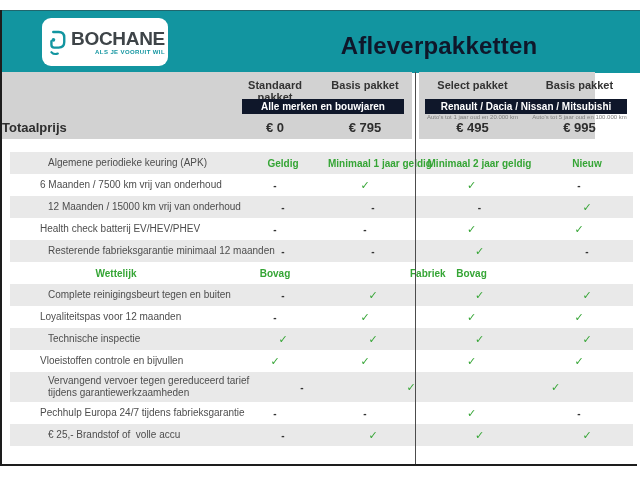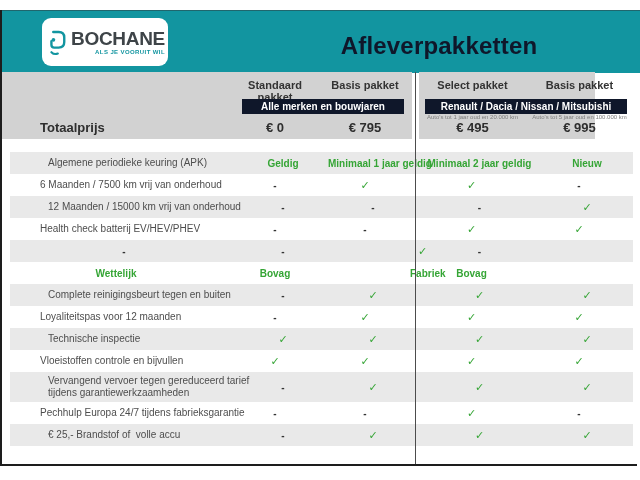--- a/index.html
+++ b/index.html
@@ -34,28 +34,28 @@
   .head-row{top:7px;}
   .col-head{text-align:center;font-size:11px;font-weight:bold;color:#333333;}
   .badge{position:absolute;height:15px;background:#0f172a;color:#ffffff;font-size:10px;
          font-weight:bold;display:flex;align-items:center;justify-content:center;top:27px;}
   .badge-left{left:240px;width:162px;}
   .badge-right{left:6px;width:202px;}
   .cond-row{top:42px;}
   .cond{text-align:center;font-size:6px;color:#7e7e7e;}
   .price-row{top:48px;}
   .price{text-align:center;font-size:13px;font-weight:bold;color:#2e2e2e;}
-  .total-label{font-size:13px;font-weight:bold;color:#2e2e2e;padding-left:38px;text-align:left;}
+  .total-label{font-size:13px;font-weight:bold;color:#2e2e2e;text-align:left;}
 
   
   .rows{position:absolute;left:2px;top:152px;width:631px;}
   .row{display:grid;grid-template-columns:228px 90px 90px 8px 107px 108px;
        align-items:center;height:22px;background:#ffffff;}
   .row.striped{background:#E9E9E9;margin-left:8px;}
-  .row.tall{height:30px;}
+  .row.tall{height:30px;gap:19px;}
   .row-label{font-size:10px;color:#4d4d4d;padding-left:38px;white-space:pre;line-height:12px;}
   .cell{text-align:center;}
   .cell.check{color:#35A535;font-size:11px;font-weight:bold;}
   .cell.dash{color:#333333;font-size:10px;font-weight:bold;}
   .cell.green-text{color:#35A535;font-size:10px;font-weight:bold;white-space:nowrap;}
 </style>
 </head>
 <body>
 
 <div class="page">
@@ -132,20 +132,21 @@
       </div>
       <div class="row">
         <div class="row-label">Health check batterij EV/HEV/PHEV</div>
         <div class="cell dash">-</div>
         <div class="cell dash">-</div>
         <div></div>
         <div class="cell check">✓</div>
         <div class="cell check">✓</div>
       </div>
       <div class="row striped">
+        <div class="row-label">Resterende fabrieksgarantie minimaal 12 maanden</div>
         <div class="cell dash">-</div>
         <div class="cell dash">-</div>
         <div></div>
         <div class="cell check">✓</div>
         <div class="cell dash">-</div>
       </div>
       <div class="row">
         <div class="cell green-text">Wettelijk</div>
         <div class="cell green-text">Bovag</div>
         <div></div>

